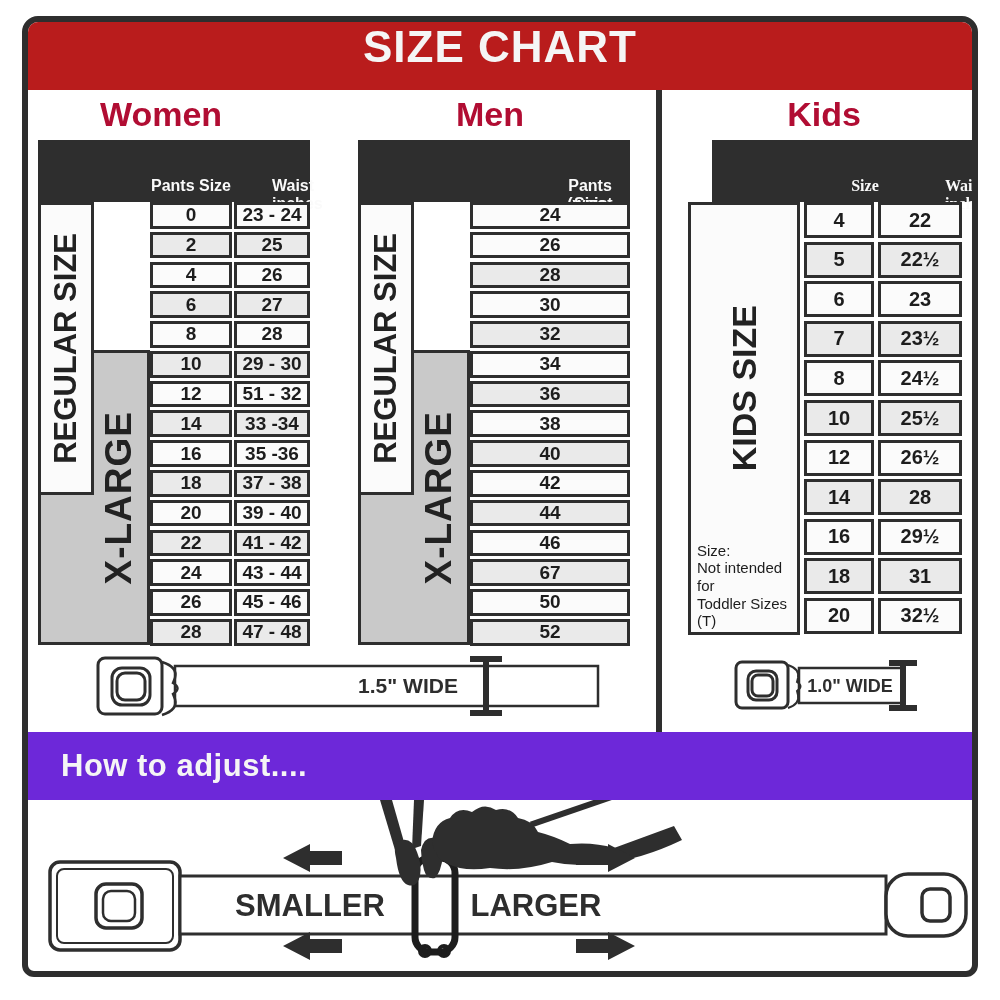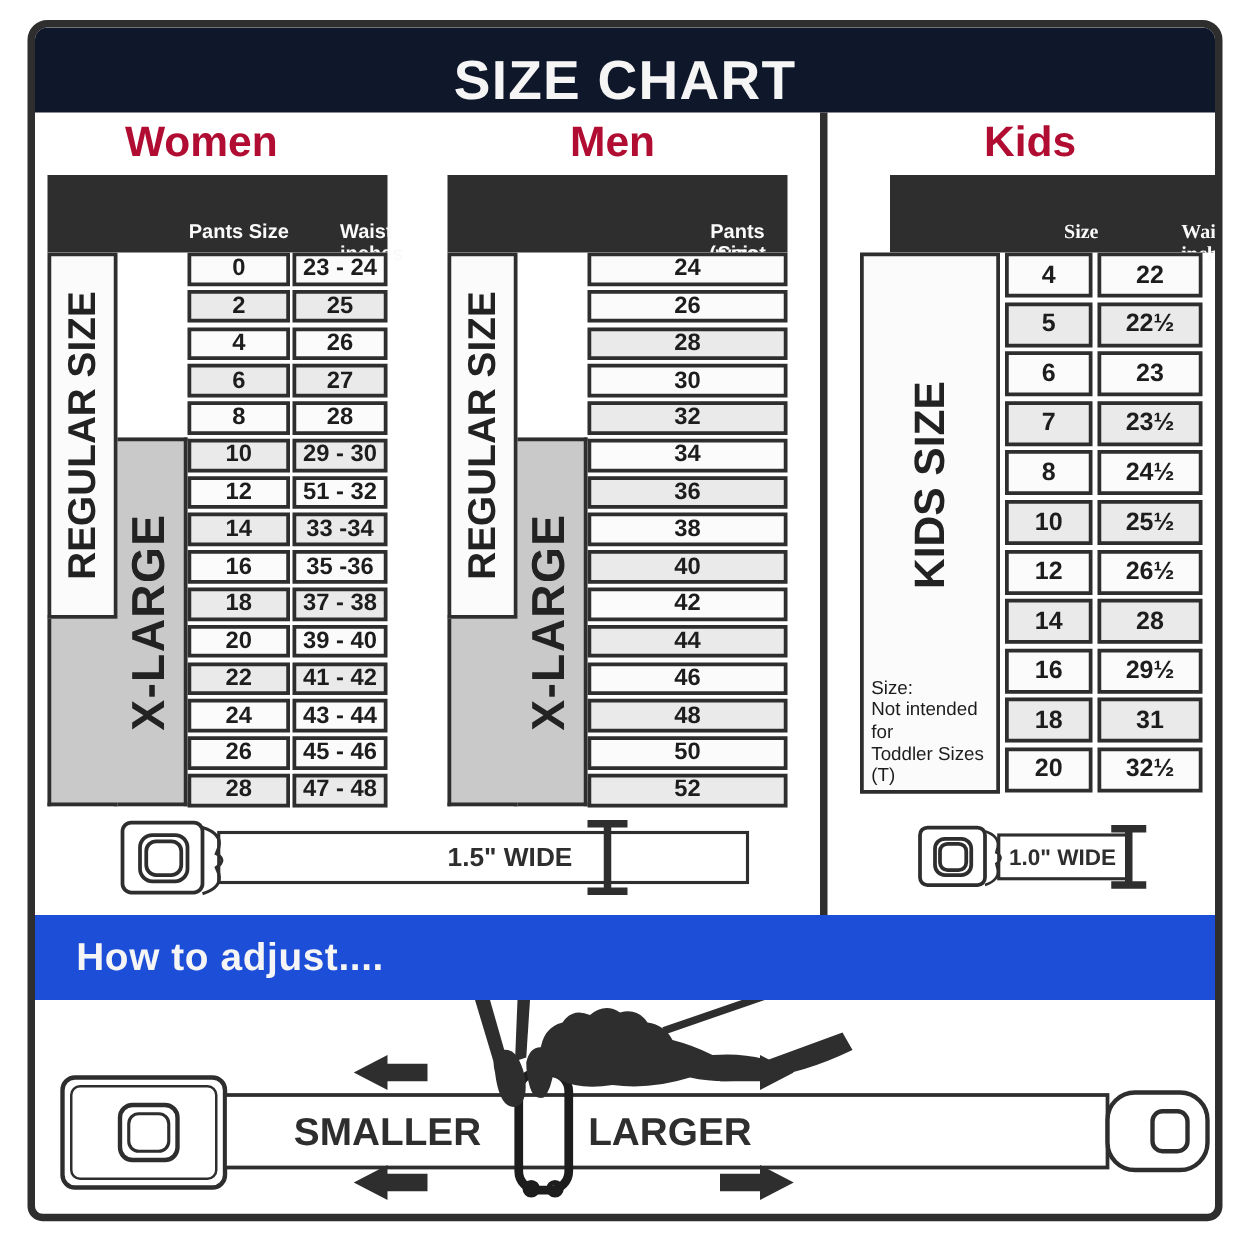--- a/index.html
+++ b/index.html
@@ -1,21 +1,21 @@
 <!DOCTYPE html>
 <html><head>
 <meta charset="utf-8">
 <style>
   html,body{margin:0;padding:0;background:#ffffff;}
   body{width:1000px;height:1000px;position:relative;font-family:"Liberation Sans",sans-serif;color:#1d1d1d;}
   .frame{position:absolute;left:22px;top:16px;width:944px;height:949px;border:6px solid #2e2e2e;
          border-radius:16px 16px 12px 12px;background:#fff;overflow:hidden;}
   .inner{position:relative;width:944px;height:949px;}
-  .titlebar{position:absolute;left:0;top:0;width:944px;height:68px;background:#0f172a;
-            display:flex;align-items:flex-end;justify-content:center;}
+  .titlebar{position:absolute;left:0;top:0;width:944px;height:68px;background:#b91c1c;
+            display:flex;align-items:flex-start;justify-content:center;}
   .titlebar span{color:#f5f5f5;font-size:44px;font-weight:bold;letter-spacing:1px;}
   .sec-head{position:absolute;top:73px;width:200px;text-align:center;font-size:34px;font-weight:bold;color:#b10d33;}
   .divider{position:absolute;left:628px;top:68px;width:6px;height:642px;background:#2e2e2e;}
   
   .thead{position:absolute;top:118px;height:62px;background:#2e2e2e;}
   .thead span{position:absolute;color:#fafafa;font-weight:bold;font-size:16px;text-align:center;line-height:1.15;}
   
   .labelarea{position:absolute;top:180px;width:112px;height:443px;}
   .regbox{position:absolute;left:0;top:0;width:56px;height:293px;background:#fbfbfb;border:3px solid #2e2e2e;
           z-index:3;display:flex;align-items:center;justify-content:center;box-sizing:border-box;}
@@ -31,21 +31,21 @@
   .kidsbox .vtext{position:absolute;left:0;right:0;top:0;bottom:60px;margin:auto;font-size:34px;height:max-content;width:max-content;}
   .kidsnote{position:absolute;left:6px;bottom:2px;font-size:15px;line-height:1.18;color:#1d1d1d;}
   
   .col{position:absolute;top:180px;display:grid;grid-auto-rows:26.6px;row-gap:3.2px;}
   .kidscol{position:absolute;top:180px;display:grid;grid-auto-rows:36.1px;row-gap:3.5px;}
   .cell{border:3px solid #2e2e2e;background:#fbfbfb;display:flex;align-items:center;justify-content:center;
         font-weight:bold;font-size:19px;box-sizing:border-box;}
   .kidscol .cell{font-size:20px;}
   .cell.shaded{background:#eaeaea;}
   
-  .band{position:absolute;left:0;top:710px;width:944px;height:68px;background:#1d4ed8;display:flex;align-items:center;}
+  .band{position:absolute;left:0;top:710px;width:944px;height:68px;background:#6d28d9;display:flex;align-items:center;}
   .band span{color:#f5f5f5;font-size:31px;font-weight:bold;margin-left:33px;letter-spacing:0.5px;}
   svg text{font-family:"Liberation Sans",sans-serif;}
   .beltsvg{position:absolute;}
 </style>
 </head>
 <body>
 
 <div class="frame">
  <div class="inner">
 
@@ -127,21 +127,21 @@
         <div class="cell shaded">28</div>
         <div class="cell">30</div>
         <div class="cell shaded">32</div>
         <div class="cell">34</div>
         <div class="cell shaded">36</div>
         <div class="cell">38</div>
         <div class="cell shaded">40</div>
         <div class="cell">42</div>
         <div class="cell shaded">44</div>
         <div class="cell">46</div>
-        <div class="cell shaded">48</div>
+        <div class="cell shaded">67</div>
         <div class="cell">50</div>
         <div class="cell shaded">52</div>
       </div>
 
   <div class="thead" style="left:684px;width:268px;font-family:Liberation Serif, serif;">
     <span style="left:116px;width:74px;bottom:7px;">Size</span>
     <span style="left:192px;width:82px;bottom:7px;"><span>Waist</span><br>
       <span>inches</span></span>
   </div>
   <div class="kidsbox">

